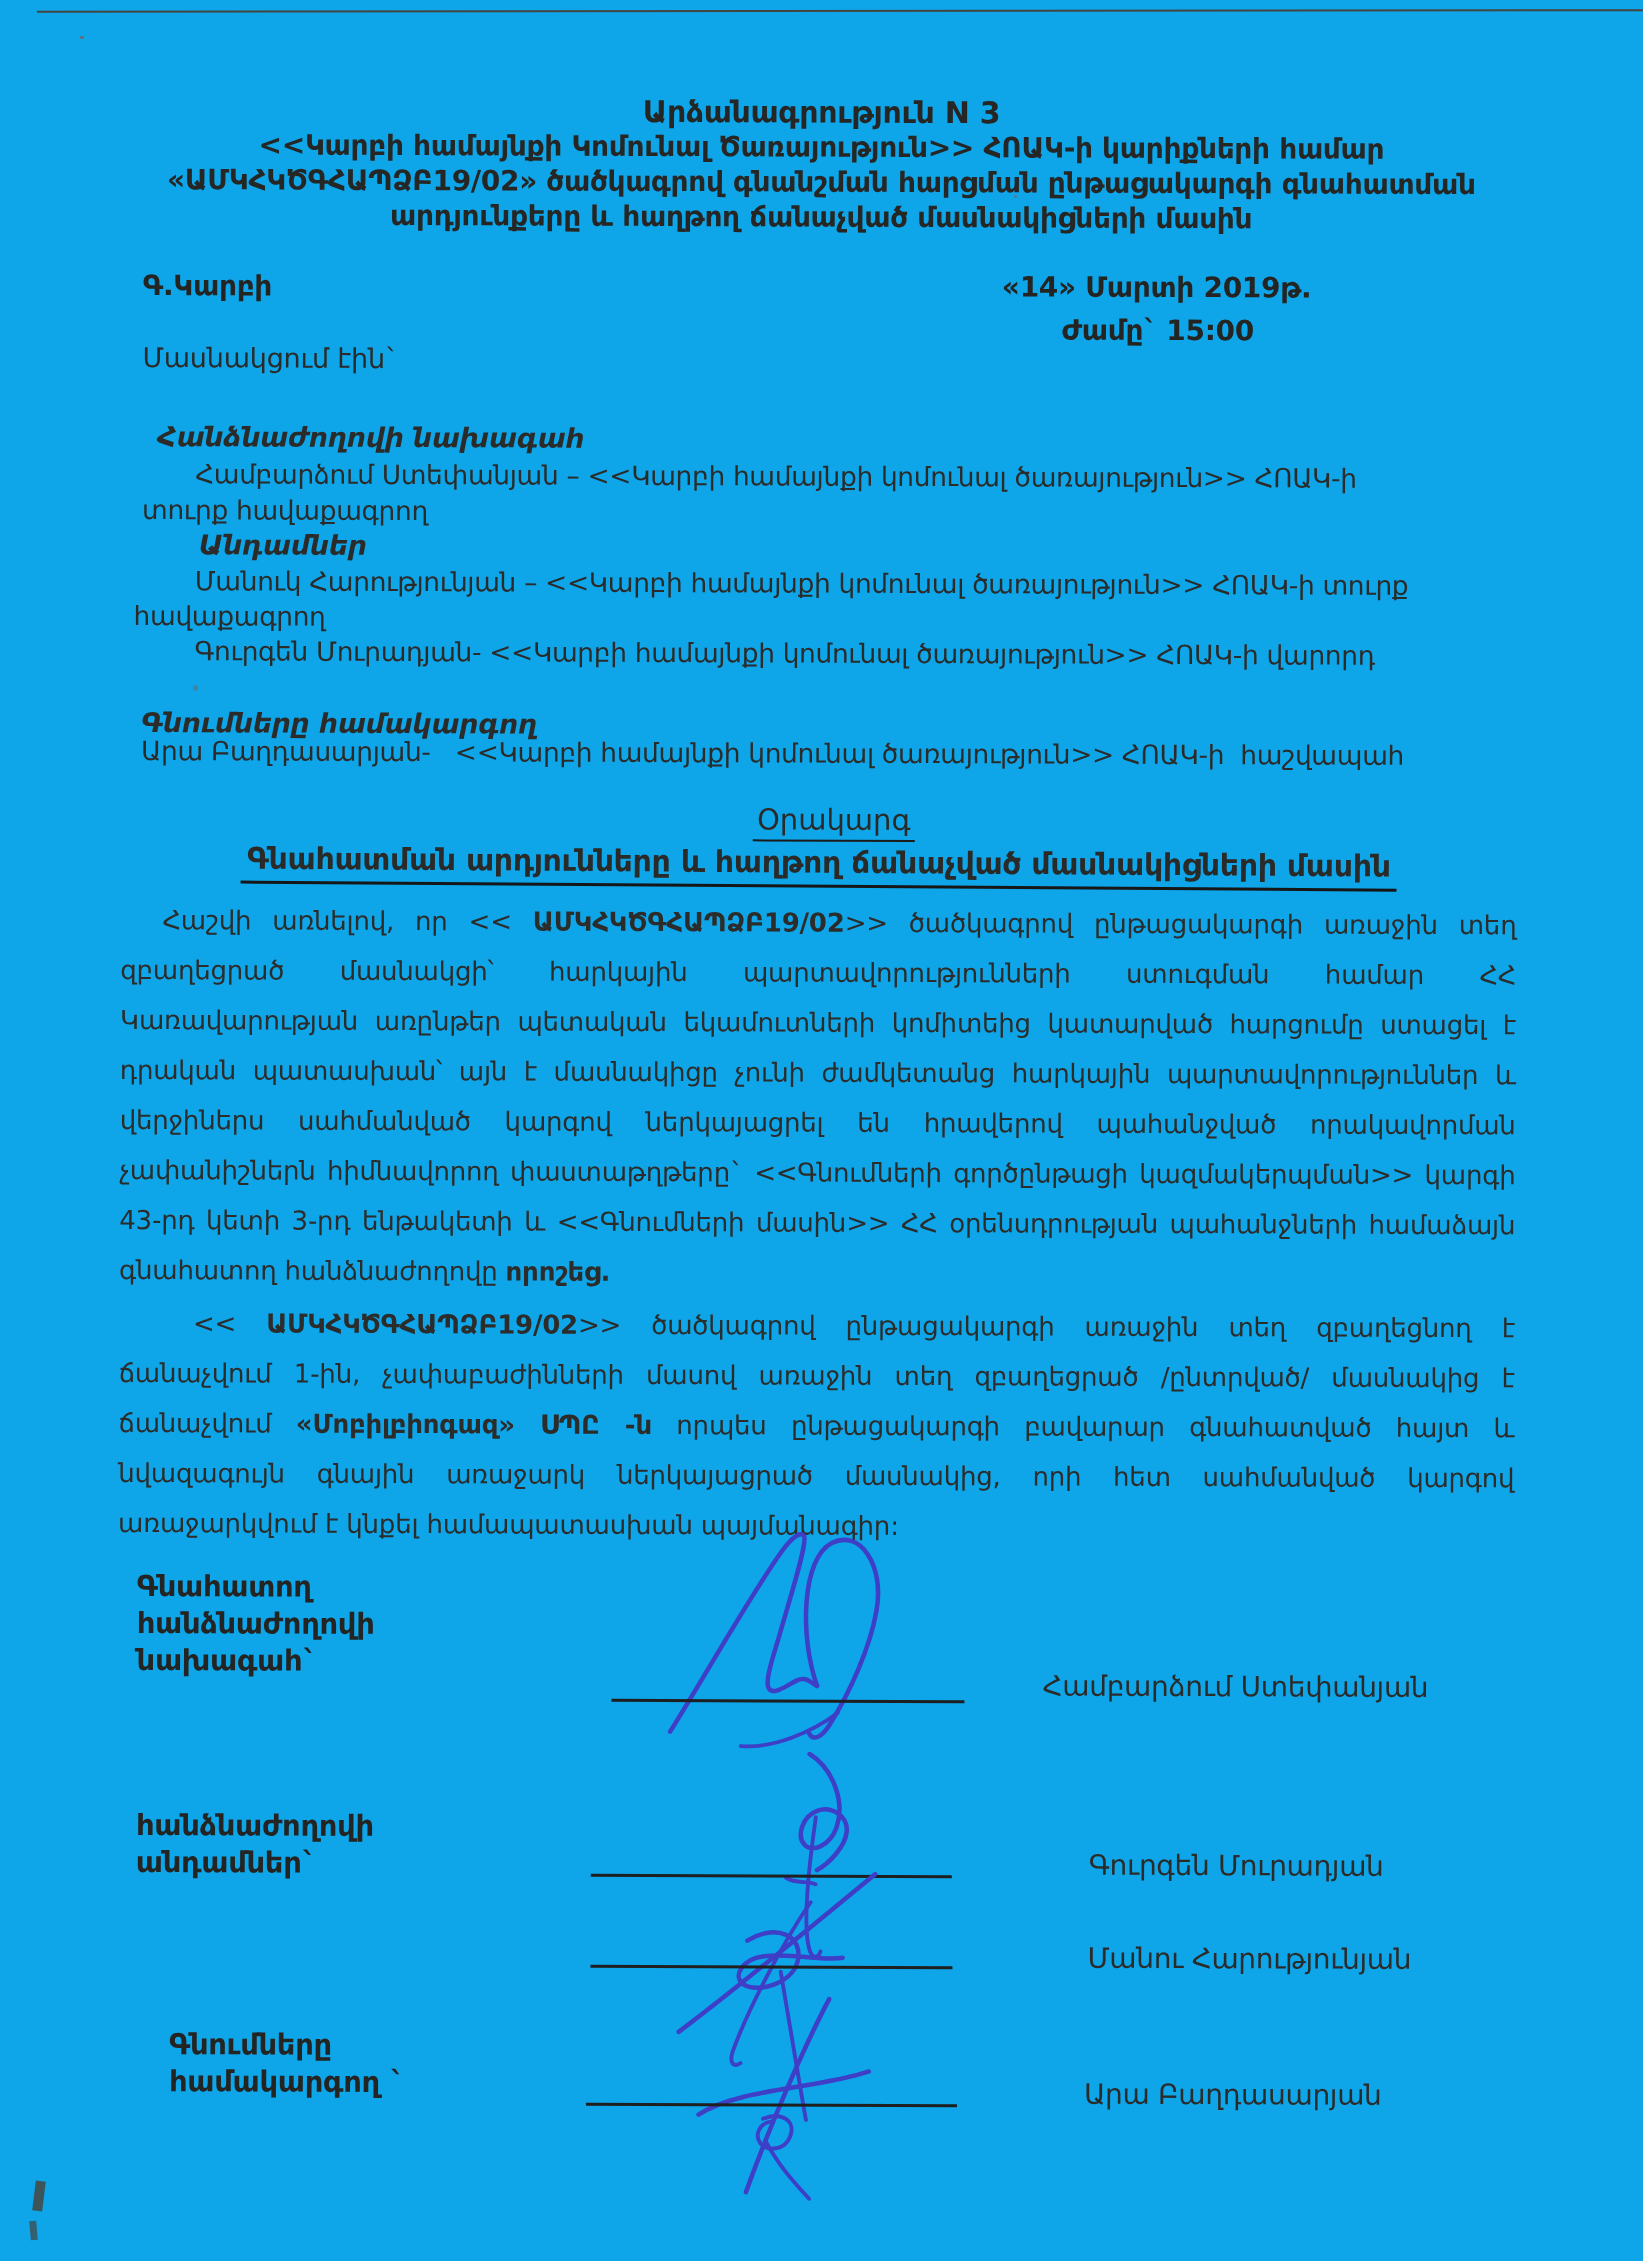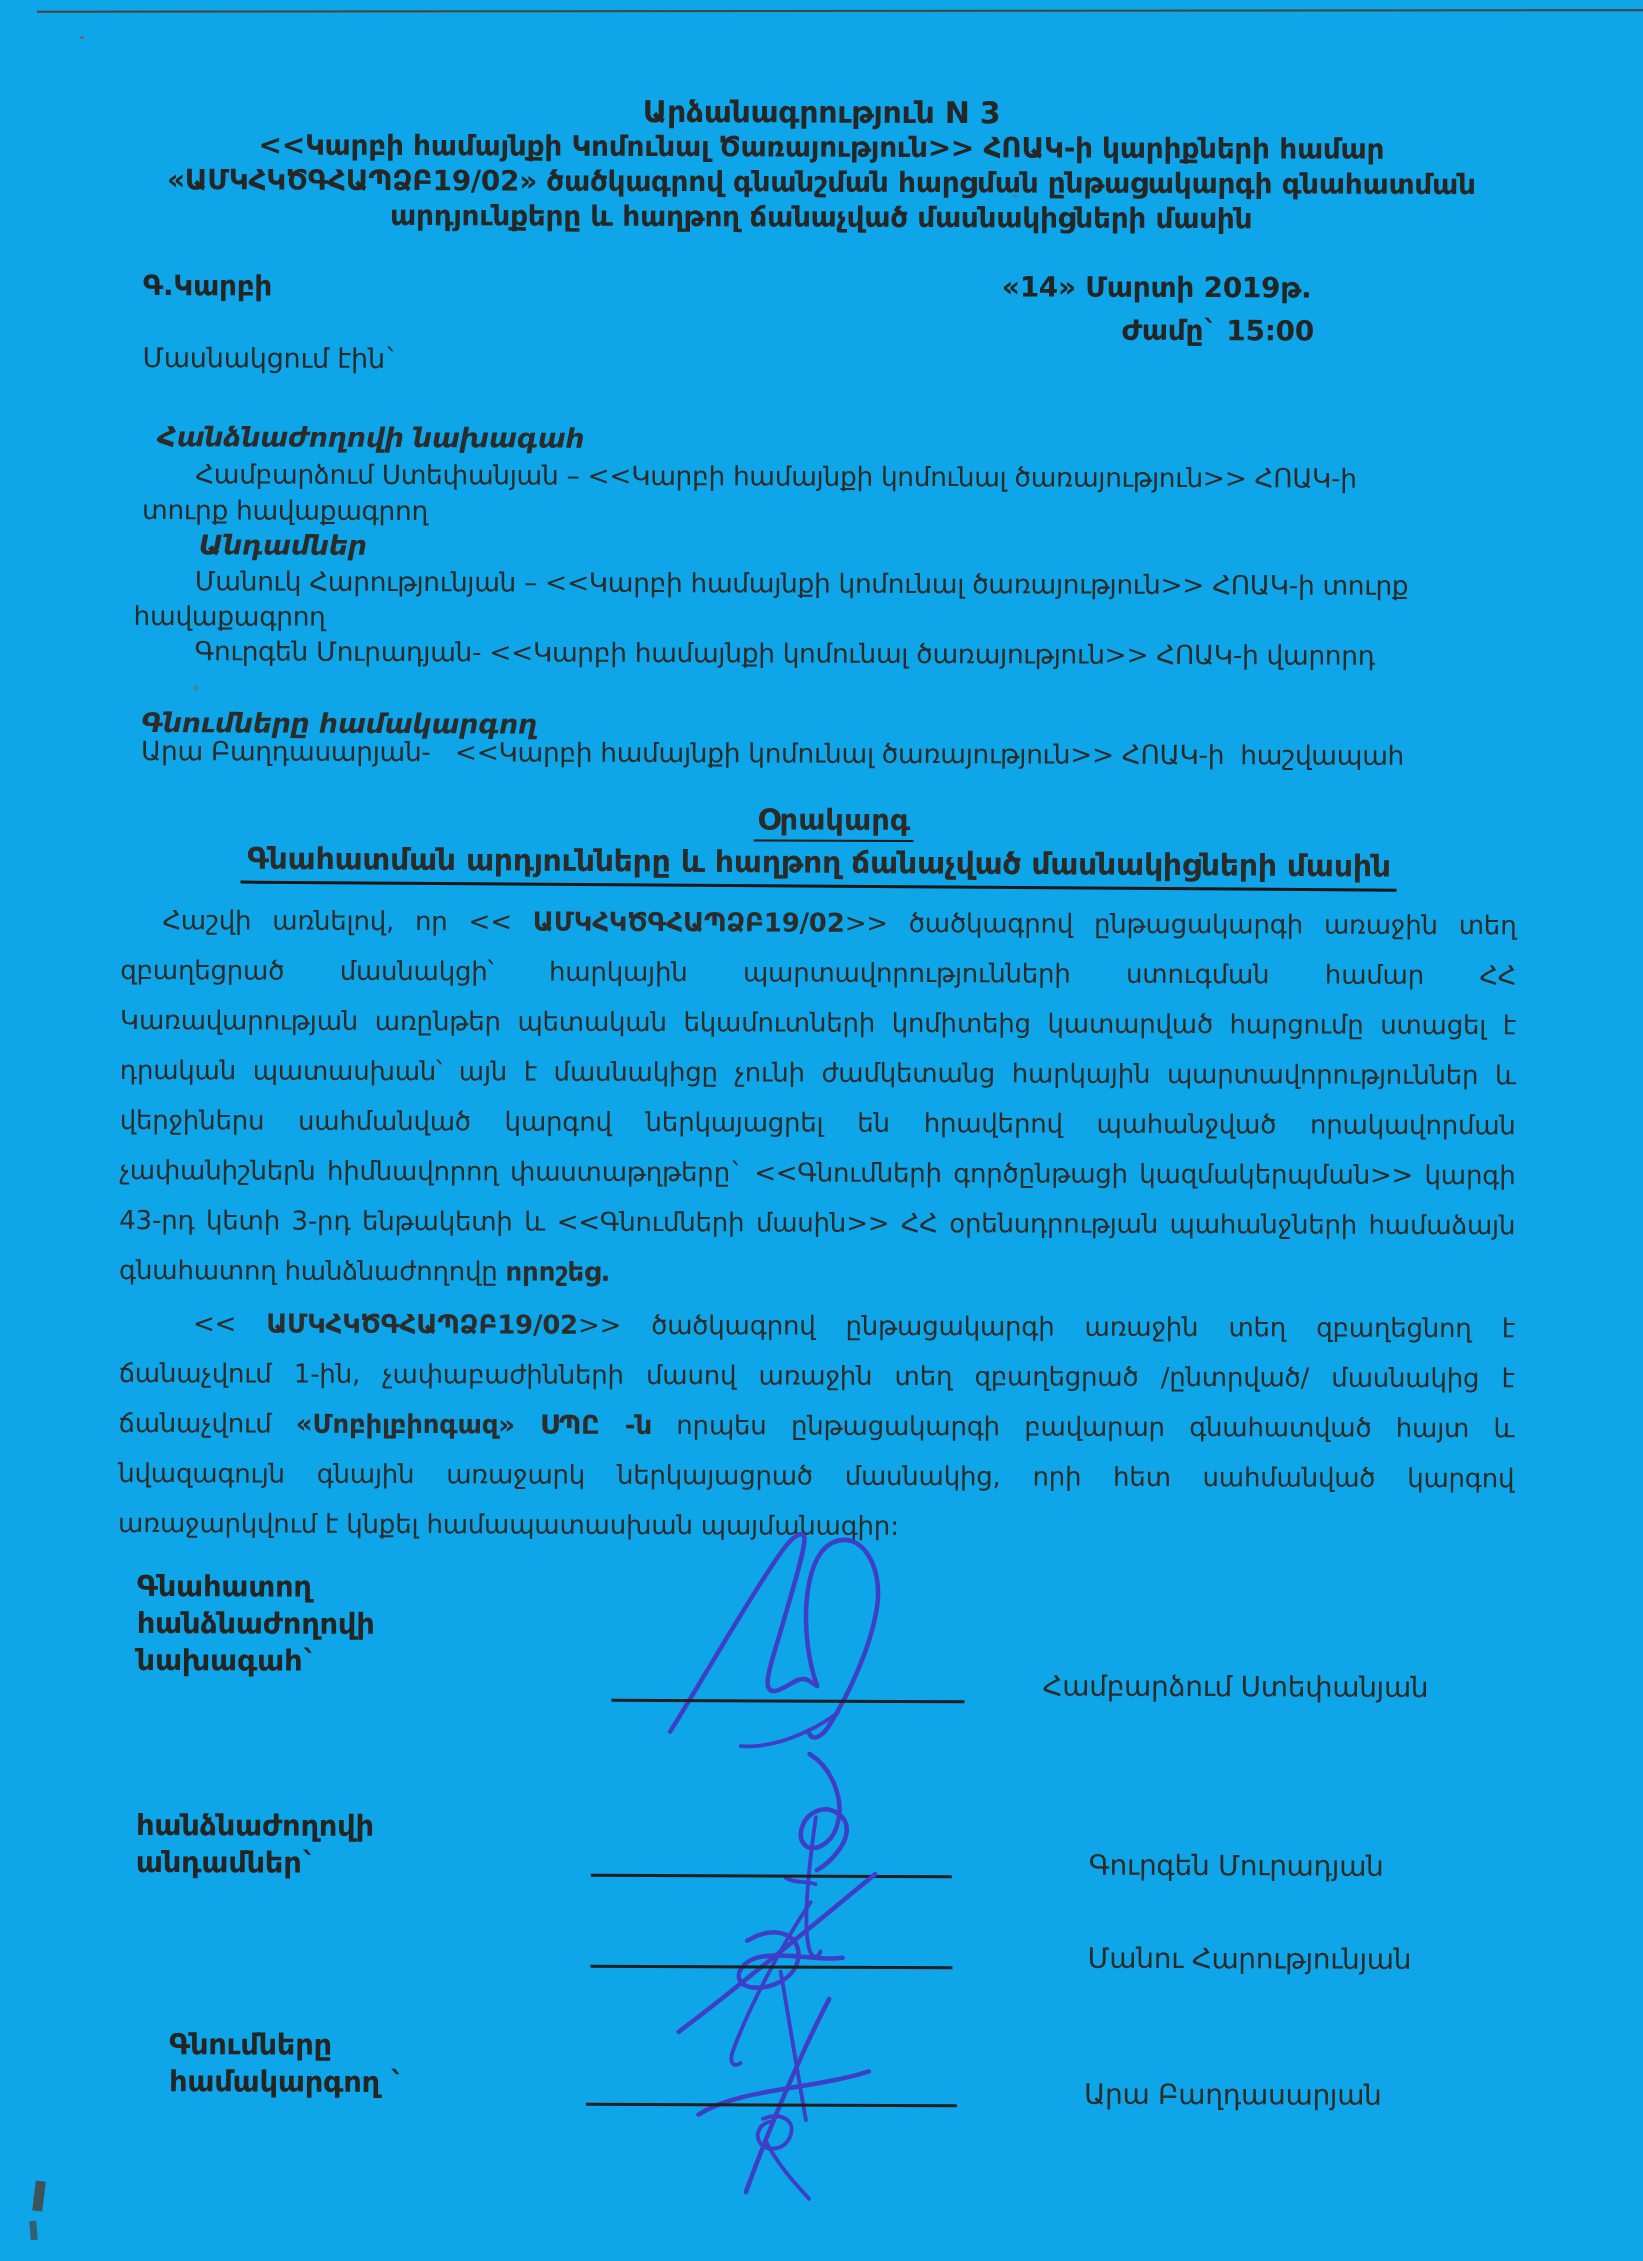--- a/index.html
+++ b/index.html
@@ -17,21 +17,21 @@
   .nowrap{white-space:nowrap;}
   .pre{white-space:pre;}
   .b{font-weight:700;}
   .bi{font-weight:700;font-style:italic;}
   .center{left:0;width:1644px;text-align:center;}
   .t-line{font-size:30px;font-weight:700;letter-spacing:-0.3px;color:#262624;}
   .meta{font-size:28px;font-weight:700;letter-spacing:-0.3px;color:#242422;}
   .plain{font-size:27px;letter-spacing:-0.2px;text-align:right;}
   .part{font-size:26.4px;letter-spacing:-0.3px;color:#2b2b29;}
   .phead{font-size:27px;}
-  .agenda-h{font-size:29px;font-weight:700;border-bottom:2.6px solid #1b1b1b;padding:0 3.9px 2.6px 3.9px;display:inline-block;margin-left:30px;}
+  .agenda-h{font-size:29px;font-weight:400;border-bottom:2.6px solid #1b1b1b;padding:0 3.9px 2.6px 3.9px;display:inline-block;margin-left:30px;}
   .agenda-s{font-size:30px;font-weight:700;letter-spacing:-0.3px;border-bottom:3.9px solid #161616;padding:0 6.4px 5.2px 6.4px;display:inline-block;transform:rotate(0.18deg);}
   .para{position:absolute;left:124px;width:1396px;}
   .pline{
     font-size:26px;letter-spacing:-0.2px;color:#2c2c2a;
     text-align:justify;text-align-last:justify;
     height:50px;line-height:36px;overflow:visible;
   }
   .pline.last{text-align-last:left;}
   .ind65{padding-left:42px;}
   .ind115{padding-left:74px;}
@@ -57,21 +57,21 @@
 
   <div class="content">
 
     <div class="abs center t-line nowrap" style="top:94px;">Արձանագրություն N 3</div>
     <div class="abs center t-line nowrap" style="top:130px;font-size:28px;">&lt;&lt;Կարբի համայնքի Կոմունալ Ծառայություն&gt;&gt; ՀՈԱԿ-ի կարիքների  համար</div>
     <div class="abs center t-line nowrap" style="top:165px;font-size:28px;">«ԱՄԿՀԿԾԳՀԱՊՁԲ19/02»  ծածկագրով գնանշման հարցման ընթացակարգի գնահատման</div>
     <div class="abs center t-line nowrap" style="top:200px;font-size:28px;">արդյունքերը և հաղթող ճանաչված մասնակիցների մասին</div>
 
     <div class="abs meta nowrap" style="left:144px;top:271px;">Գ.Կարբի</div>
     <div class="abs meta nowrap" style="left:1003px;top:269px;">«14» Մարտի 2019թ.</div>
-    <div class="abs meta nowrap" style="left:1123px;top:312px;">Ժամը` 15:00</div>
+    <div class="abs meta nowrap" style="left:1063px;top:312px;">Ժամը` 15:00</div>
     <div class="abs plain nowrap" style="left:144px;top:344px;">Մասնակցում էին`</div>
 
     <div class="abs part bi phead nowrap" style="left:159px;top:423px;">Հանձնաժողովի նախագահ</div>
     <div class="abs part nowrap" style="left:197px;top:460px;">Համբարձում Ստեփանյան – &lt;&lt;Կարբի համայնքի կոմունալ ծառայություն&gt;&gt; ՀՈԱԿ-ի</div>
     <div class="abs part nowrap" style="left:144px;top:496px;">տուրք հավաքագրող</div>
     <div class="abs part bi phead nowrap" style="left:201px;top:531px;">Անդամներ</div>
     <div class="abs part nowrap" style="left:197px;top:567px;">Մանուկ Հարությունյան – &lt;&lt;Կարբի համայնքի կոմունալ ծառայություն&gt;&gt; ՀՈԱԿ-ի տուրք</div>
     <div class="abs part nowrap" style="left:136px;top:602px;">հավաքագրող</div>
     <div class="abs part nowrap" style="left:197px;top:637px;">Գուրգեն Մուրադյան- &lt;&lt;Կարբի համայնքի կոմունալ ծառայություն&gt;&gt; ՀՈԱԿ-ի վարորդ</div>
     <div class="abs part bi phead nowrap" style="left:144px;top:709px;">Գնումները համակարգող</div>

